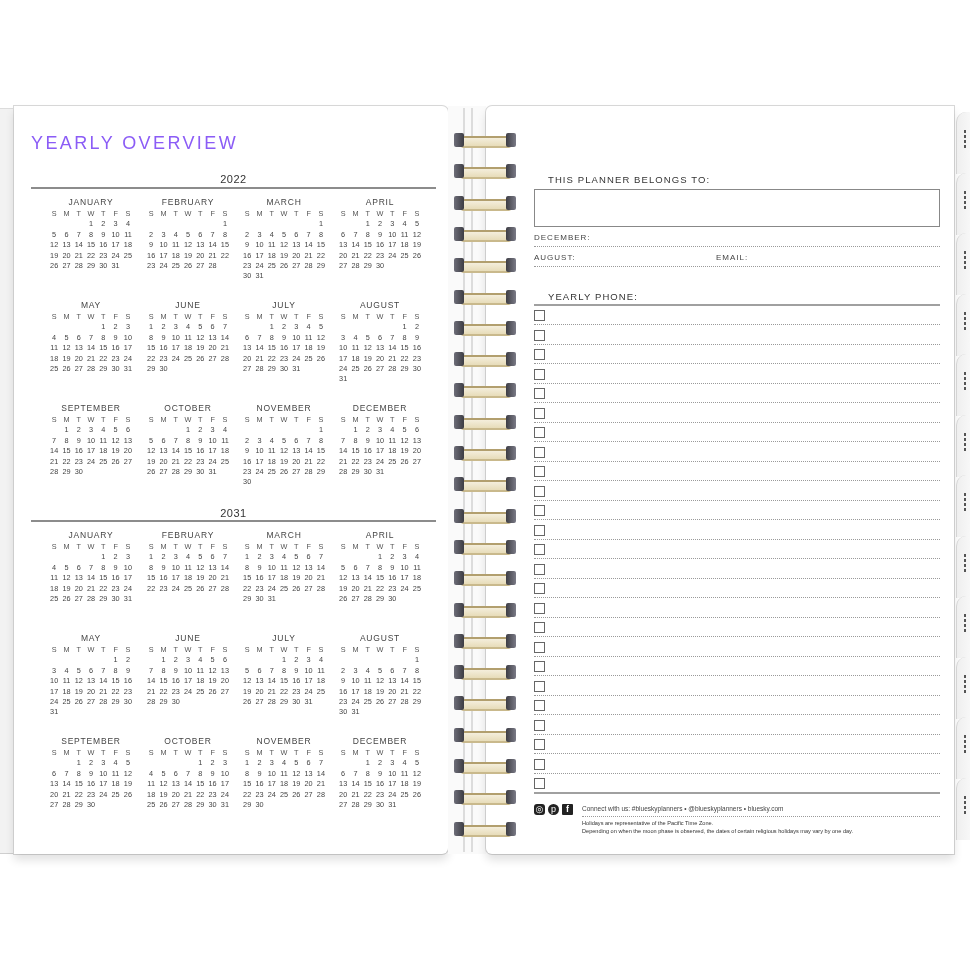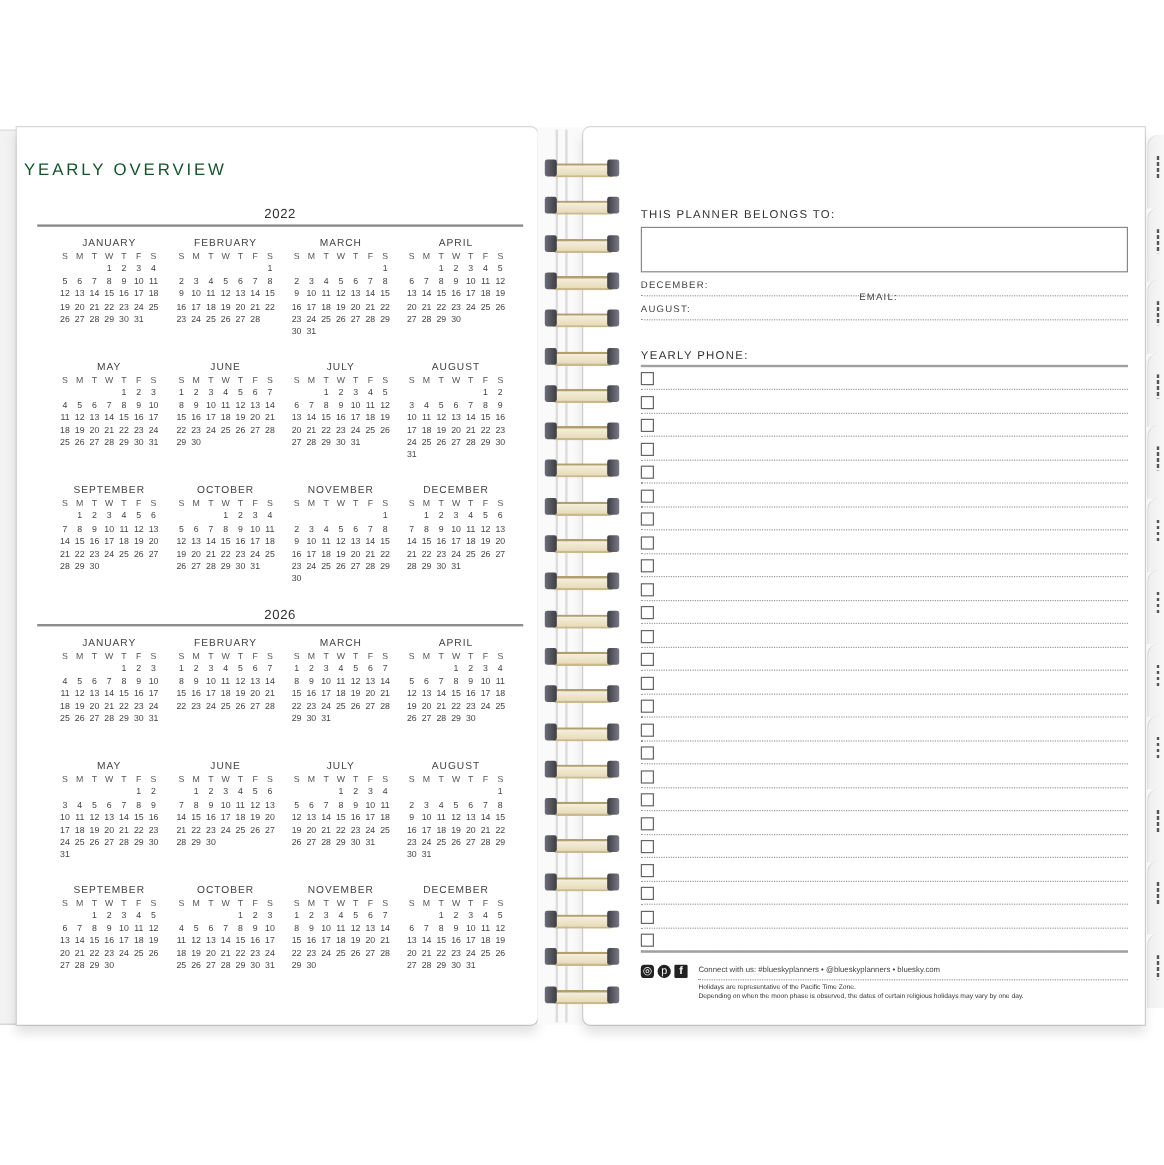--- a/index.html
+++ b/index.html
@@ -10,41 +10,41 @@
   .page {
     position:absolute; background:#ffffff;
     box-shadow: 0 6px 10px rgba(0,0,0,0.12), 0 0 0 1px #d9d9d9;
   }
   .page-left { left:14px; top:106px; width:434px; height:748px; border-radius:0 6px 6px 0; }
   .page-left-under { position:absolute; left:0; top:108px; width:20px; height:744px; background:#f2f2f2; border-top:1px solid #dcdcdc; border-bottom:1px solid #cfcfcf; }
   .page-right { left:486px; top:106px; width:468px; height:748px; border-radius:6px 0 0 6px; }
   .spine-gap { position:absolute; left:448px; top:106px; width:38px; height:748px; background:#fafafa; }
   .spine-line { position:absolute; top:108px; width:2px; height:744px; background:#dcdcdc; }
 
-  .title { position:absolute; left:20px; top:133px; font-size:14px; letter-spacing:2.4px; color:#14532d; font-weight:normal; }
+  .title { position:absolute; left:31px; top:133px; font-size:18px; letter-spacing:2.4px; color:#8b5cf6; font-weight:normal; }
 
   .year-label { position:absolute; left:31px; width:405px; text-align:center; font-size:11px; letter-spacing:0.5px; color:#333; }
   .year-rule { position:absolute; left:31px; width:405px; height:2px; background:#8c8c8c; }
 
   .month { position:absolute; width:86px; }
   .month-name { text-align:center; font-size:8.5px; letter-spacing:0.8px; color:#444; height:12px; }
   .month-grid { display:grid; grid-template-columns:repeat(7, 12.3px); row-gap:0; margin-left:0; }
   .month-grid span { font-size:7.3px; line-height:10.4px; text-align:center; color:#444; height:10.4px; }
   .month-grid .dow { color:#555; }
 
   .spiral { position:absolute; left:452px; width:66px; height:14px; }
   .spiral .ring {
     position:absolute; left:8px; top:3px; width:52px; height:8px;
     border-top:2px solid #b29f6e; border-bottom:2px solid #c9b98c; border-radius:4px;
     background:linear-gradient(#f4eedc,#e7dcb9);
   }
   .spiral .end-l { position:absolute; left:2px; top:0; width:10px; height:14px; background:linear-gradient(90deg,#6d6d78,#3d3d44); border-radius:2px; }
   .spiral .end-r { position:absolute; right:2px; top:0; width:10px; height:14px; background:linear-gradient(90deg,#3d3d44,#7a7a86); border-radius:2px; }
 
-  .section-label { position:absolute; font-size:9.5px; letter-spacing:1.1px; color:#333; }
+  .section-label { position:absolute; font-size:9.5px; letter-spacing:1.1px; color:#333;margin-left:14px; }
   .name-box { position:absolute; left:534px; top:189px; width:404px; height:36px; border:1.5px solid #888; }
   .small-label { position:absolute; font-size:8px; letter-spacing:1px; color:#444; }
   .dots { position:absolute; height:0; border-top:1.5px dotted #9a9a9a; }
   .solid-rule { position:absolute; height:2px; background:#a0a0a0; }
 
   .goal { position:absolute; left:534px; width:406px; height:19px; }
   .goal .box { position:absolute; left:0; top:-5px; width:9px; height:9px; border:1.3px solid #666; background:#fff; }
   .goal .line { position:absolute; left:0; top:9px; width:406px; border-top:1.5px dotted #9a9a9a; }
 
   .social { position:absolute; left:534px; top:804px; display:flex; gap:3px; }
@@ -104,21 +104,21 @@
     </div>
     <div class="tab" style="top: 777.5px;">
       <div class="mark"></div>
     </div>
   </div>
 
 <h1 class="title" style="margin:0">YEARLY OVERVIEW</h1>
 
 <div class="year-label" style="top:173px">2022</div>
 <div class="year-rule" style="top:187px"></div>
-<div class="year-label" style="top:507px">2026</div>
+<div class="year-label" style="top:507px">2031</div>
 <div class="year-rule" style="top:520px"></div>
 
 <div id="calendars">
     <div class="month" style="left: 48px; top: 197px;">
       <div class="month-name">JANUARY</div>
       <div class="month-grid">
         <span class="dow">S</span>
         <span class="dow">M</span>
         <span class="dow">T</span>
         <span class="dow">W</span>
@@ -1321,21 +1321,21 @@
       <div class="end-r"></div>
     </div>
   </div>
 
 <div class="section-label" style="left:534px;top:174px">THIS PLANNER BELONGS TO:</div>
 <div class="name-box"></div>
 
 <div class="small-label" style="left:534px;top:233px">DECEMBER:</div>
 <div class="dots" style="left:534px;top:246px;width:406px"></div>
 <div class="small-label" style="left:534px;top:253px">AUGUST:</div>
-<div class="small-label" style="left:716px;top:243px">EMAIL:</div>
+<div class="small-label" style="left:716px;top:253px">EMAIL:</div>
 <div class="dots" style="left:534px;top:266px;width:406px"></div>
 
 <div class="section-label" style="left:534px;top:291px">YEARLY PHONE:</div>
 <div class="solid-rule" style="left:534px;top:304px;width:406px"></div>
 
 <div id="goals">
     <div class="goal" style="top: 315px;">
       <div class="box"></div>
       <div class="line"></div>
     </div>

